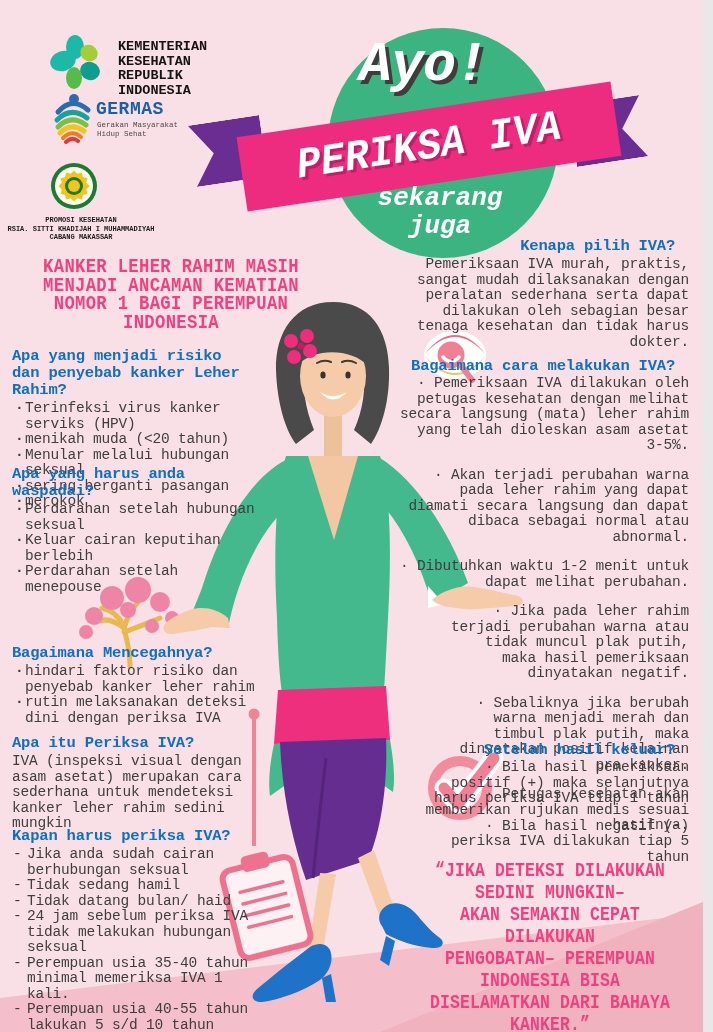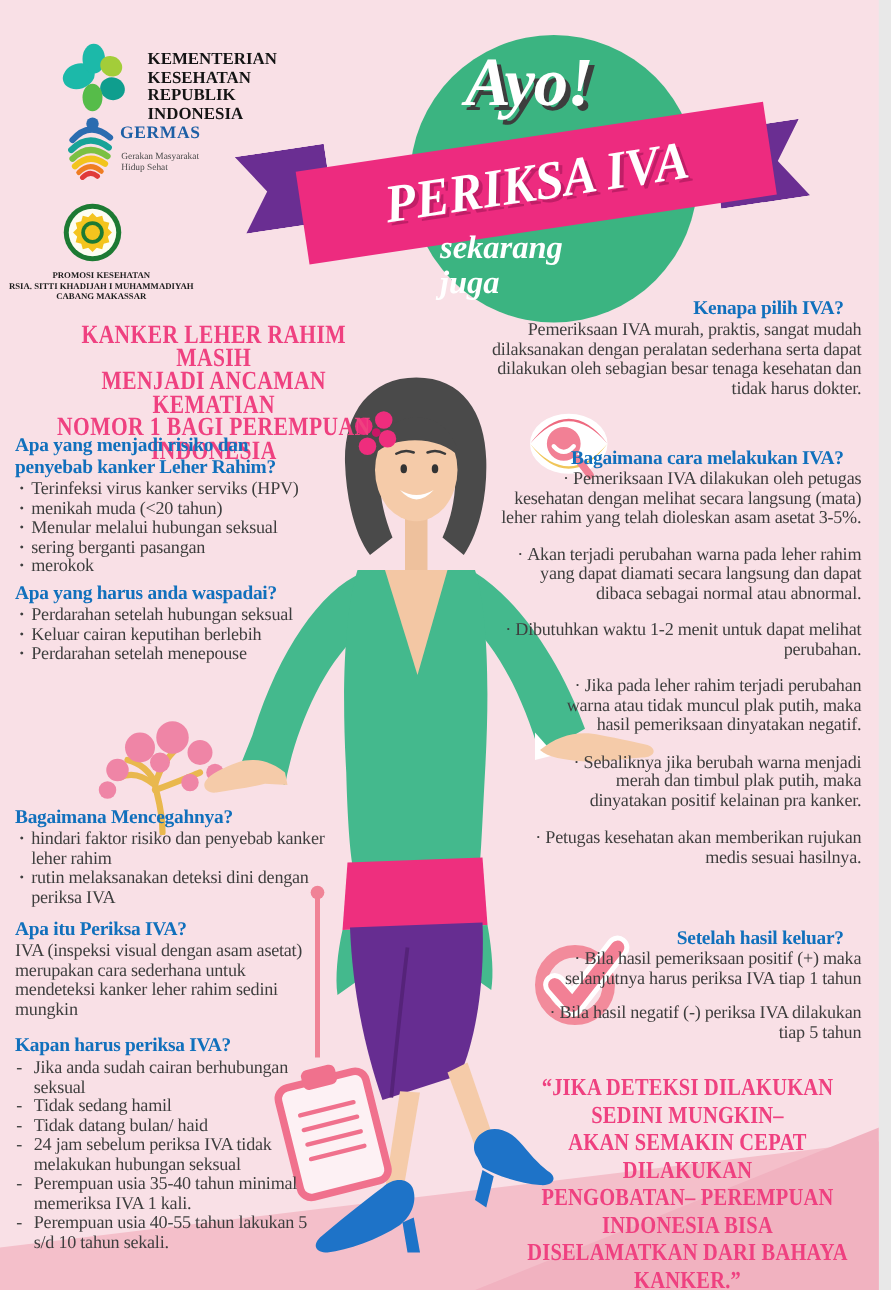--- a/index.html
+++ b/index.html
@@ -1,17 +1,17 @@
 <!DOCTYPE html>
 <html><head>
 <meta charset="utf-8">
 <style>
   html,body{margin:0;padding:0;background:#e8e8e8}
   .poster{position:relative;width:703px;height:1032px;overflow:hidden;background:#f9e0e6;
-          font-family:Liberation Serif, serif;color:#3e3e3e}
+          font-family:Liberation Mono, monospace;color:#3e3e3e}
   .abs{position:absolute}
   svg{display:block}
 
   
   .lsec{position:absolute;left:12px;width:250px;font-size:14.5px;line-height:15.5px;letter-spacing:-0.2px;z-index:6}
   .rsec{position:absolute;right:14px;text-align:right;font-size:14.5px;line-height:15.5px;letter-spacing:-0.2px;z-index:6}
   .sec-h{margin:0 14px 2px 0;font-size:15.5px;line-height:17px;color:#1170bc;font-weight:700;letter-spacing:-0.2px}
   .bullet{position:relative;padding-left:13px}
   .bullet::before{content:"\00B7";position:absolute;left:3px;font-weight:700}
   .dash{position:relative;padding-left:15px}
@@ -35,26 +35,26 @@
        text-shadow:4px 4px 0 #3d3d3d;letter-spacing:-1px}
   .ribbon-tail{width:72px;height:62px;background:#6a2e92;z-index:3}
   .tail-left{left:192px;top:120px;transform:rotate(-8.5deg);
              clip-path:polygon(0 0,100% 0,100% 100%,0 100%,30% 50%)}
   .tail-right{left:572px;top:100px;transform:rotate(-8.5deg);
               clip-path:polygon(0 0,100% 0,70% 50%,100% 100%,0 100%)}
   .banner{left:240px;top:109px;width:378px;height:75px;background:#ed2b7f;z-index:4;
           transform:rotate(-8.5deg);display:flex;align-items:center;justify-content:center}
   .banner-text{color:#fff;font-size:43px;font-weight:700;font-style:italic;letter-spacing:0px;
                text-shadow:3px 3px 0 rgba(140,15,75,0.45);white-space:nowrap;transform:scaleX(0.94)}
-  .tagline{left:352px;top:184px;width:176px;z-index:5;color:#fff;
+  .tagline{left:352px;top:184px;width:176px;text-align:center;z-index:5;color:#fff;
            font-size:26px;line-height:28px;font-weight:700;font-style:italic}
 
   
   .kemenkes-text{left:118px;top:40px;font-size:13.5px;line-height:14.5px;font-weight:700;color:#141414;z-index:6}
-  .germas-title{left:96px;top:99px;font-size:14px;font-weight:700;color:#1d5fa5;letter-spacing:0.5px;z-index:6}
+  .germas-title{left:96px;top:99px;font-size:18px;font-weight:700;color:#1d5fa5;letter-spacing:0.5px;z-index:6}
   .germas-sub{left:97px;top:121px;font-size:7.5px;line-height:8.5px;color:#4a4a4a;z-index:6}
   .promkes{left:0px;top:216px;width:162px;text-align:center;font-size:7px;line-height:8.5px;font-weight:700;color:#1d1d1d;z-index:6}
 
   .z1{z-index:1}.z2{z-index:2}.z3{z-index:3}.z5{z-index:5}.z6{z-index:6}
 </style>
 </head>
 <body>
 
 <div class="poster">
 

